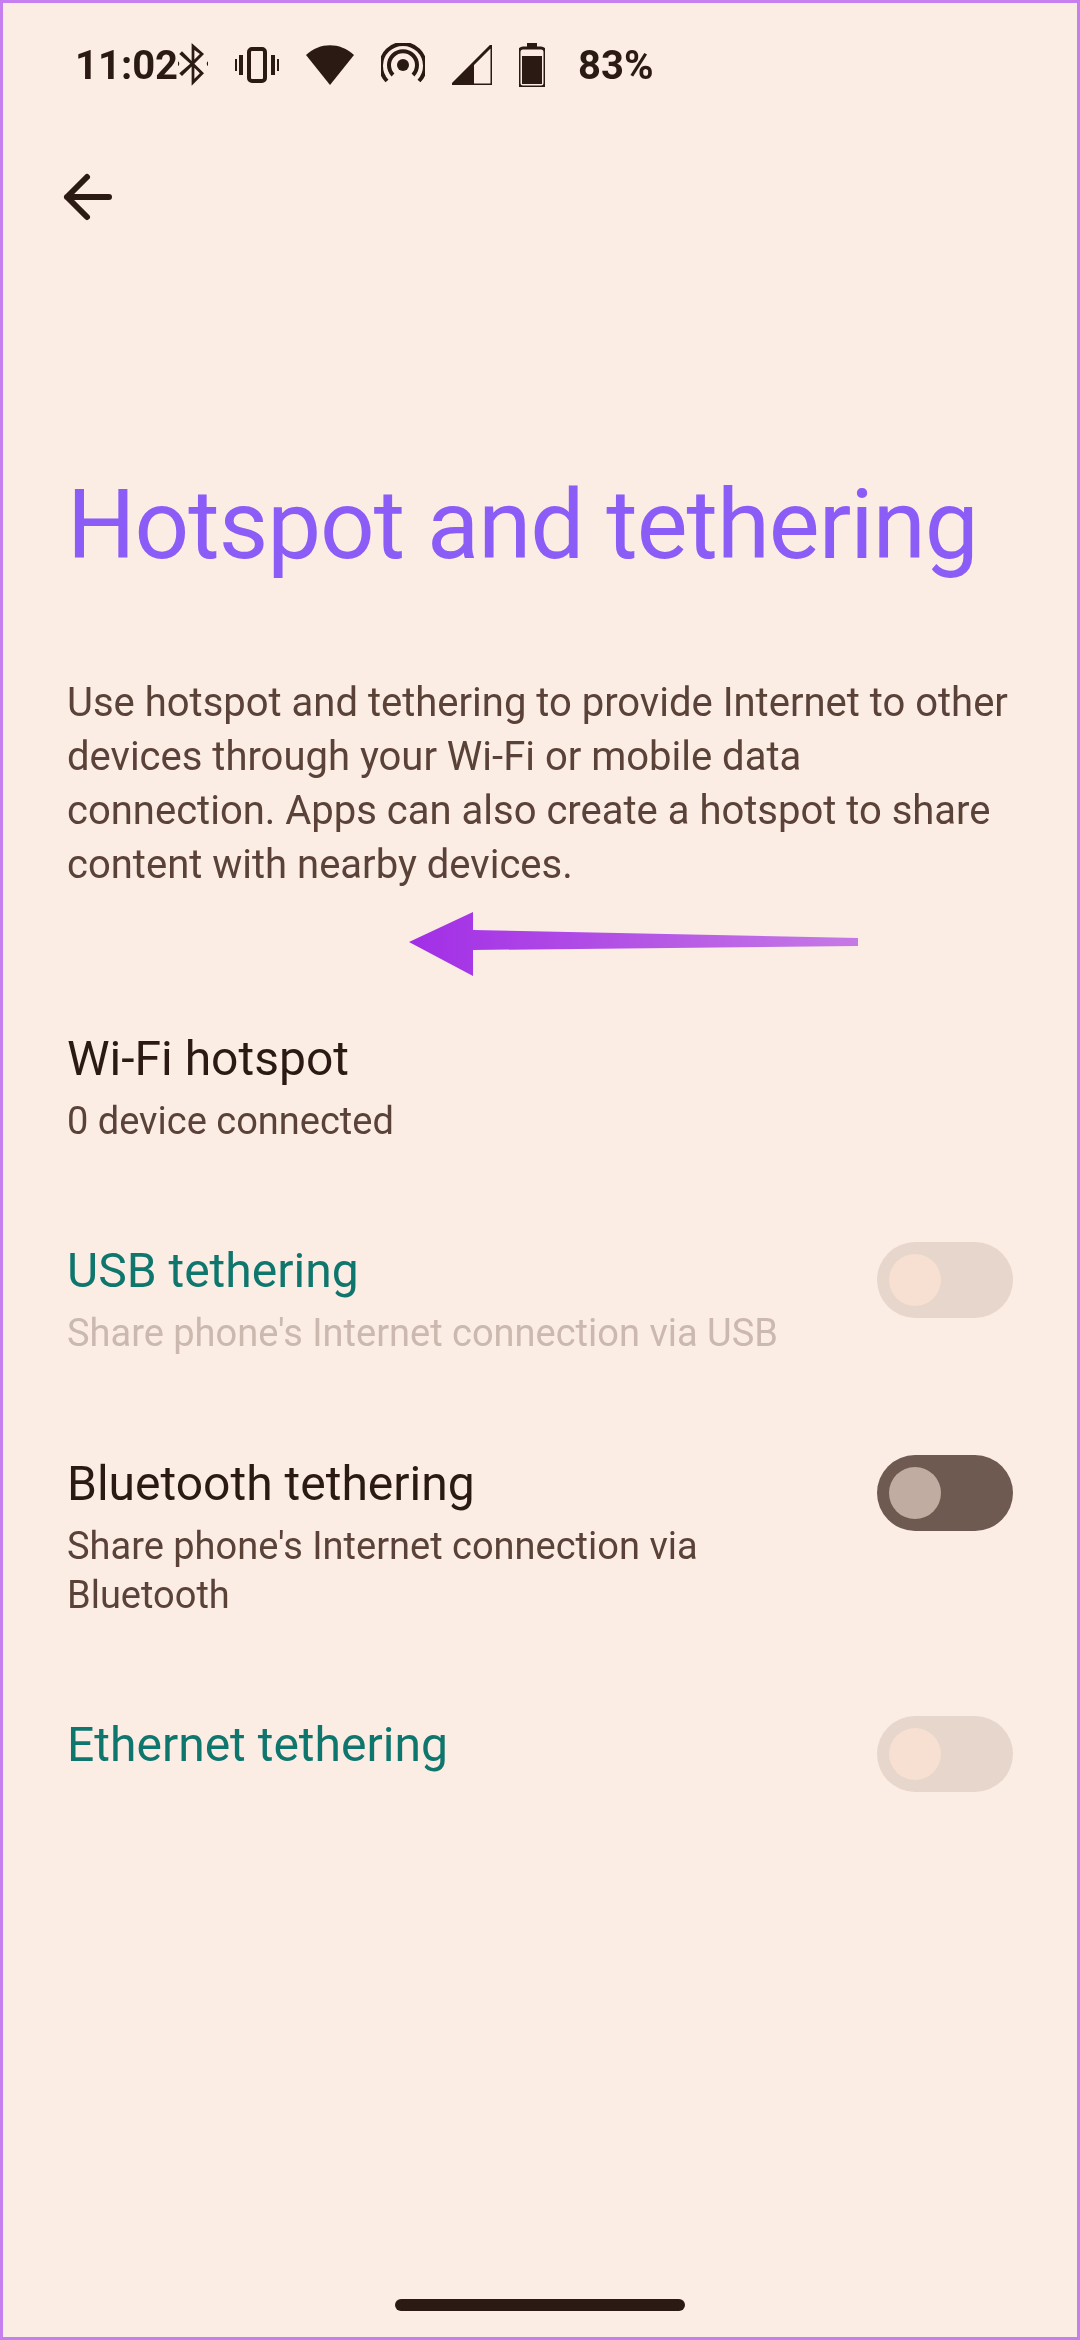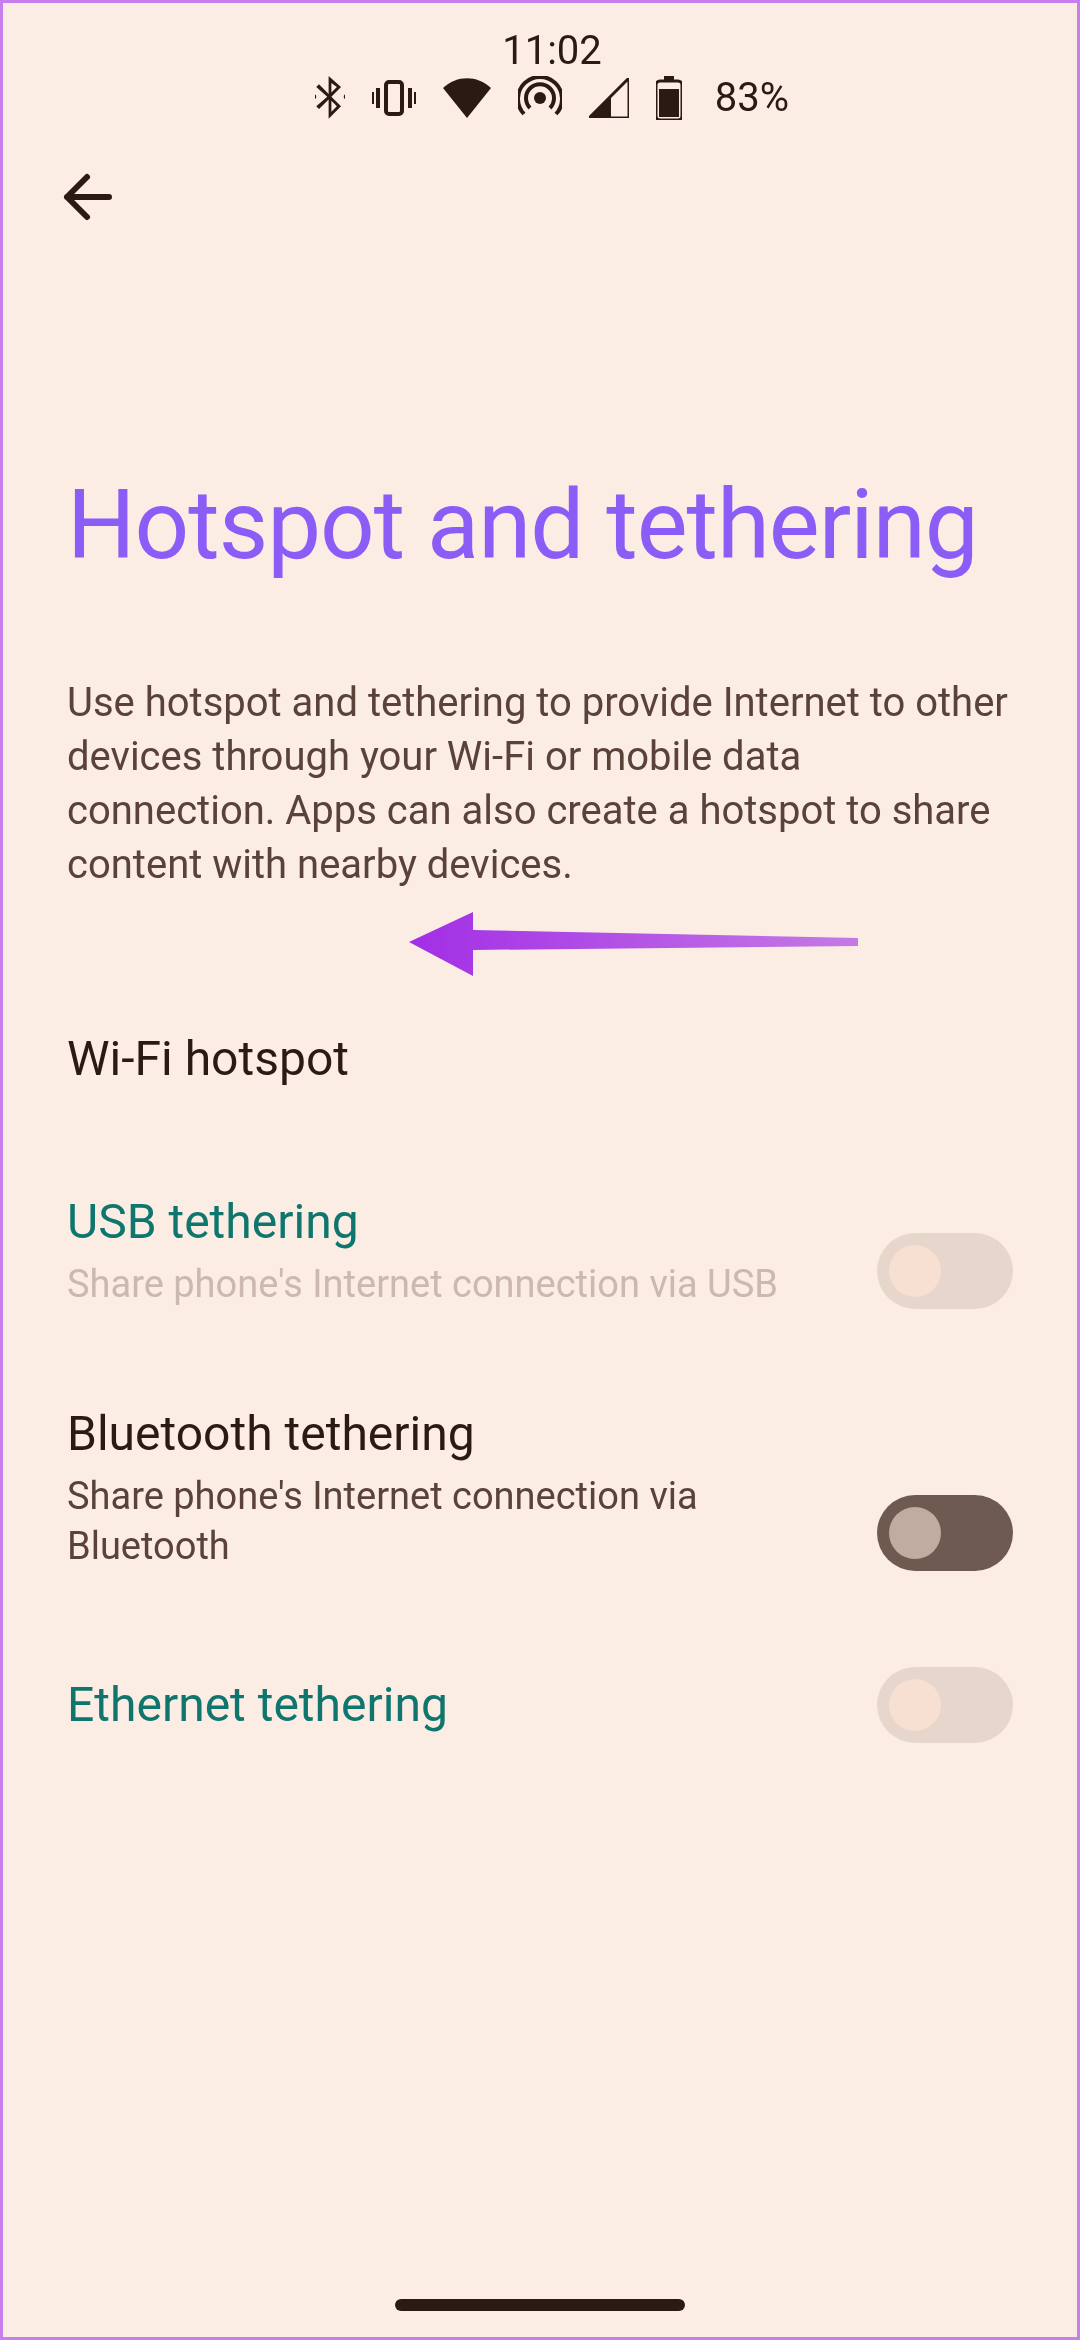--- a/index.html
+++ b/index.html
@@ -8,28 +8,27 @@
     background: #fbece4;
     font-family: -apple-system, BlinkMacSystemFont, "Segoe UI", Roboto, sans-serif;
     color: #2b1a14;
     position: relative;
     border: 3px solid #c77ff0;
   }
 
   
   .statusbar {
     display: flex;
-    justify-content: space-between;
+    justify-content: flex-start;
     align-items: center;
     padding: 24px 48px 0 72px;
     height: 100px;
     font-size: 40px;
-    font-weight: 400;
+    font-weight: 700;
     color: #2b1a14;
-    flex-direction: column;
   }
   .status-right { display: flex; align-items: center; gap: 27px; }
   .status-right svg { display: block; }
   .batt-pct { font-size: 40px; margin-left: 6px; }
 
   
   .back-row { padding: 60px 0 0 48px; }
   .back-btn { width: 72px; height: 72px; display: flex; align-items: center; justify-content: center; cursor: pointer; }
 
   
@@ -47,21 +46,21 @@
     font-size: 40px;
     line-height: 1.35;
     padding: 100px 64px 0 64px;
     color: #5a4238;
   }
 
   
   .settings { padding: 90px 64px 0 64px; }
   .setting-row {
     display: flex;
-    align-items: flex-end;
+    align-items: flex-start;
     justify-content: space-between;
     padding: 48px 0;
   }
   .setting-text { flex: 1 1 auto; padding-right: 30px; }
   .setting-title {
     font-size: 48px;
     font-weight: 400;
     color: #2b1a14;
     margin-bottom: 10px;
   }
@@ -176,20 +175,21 @@
 
 <h1 class="page-title">Hotspot and tethering</h1>
 
 <p class="page-desc">Use hotspot and tethering to provide Internet to other devices through your Wi-Fi or mobile data connection. Apps can also create a hotspot to share content with nearby devices.</p>
 
 <div class="settings">
 
   <div class="setting-row">
     <div class="setting-text">
       <div class="setting-title">Wi-Fi hotspot</div>
+      <div class="setting-sub">0 device connected</div>
     </div>
   </div>
 
   <div class="setting-row disabled">
     <div class="setting-text">
       <div class="setting-title">USB tethering</div>
       <div class="setting-sub">Share phone's Internet connection via USB</div>
     </div>
     <div class="switch off-disabled">
         <div class="knob"></div>

